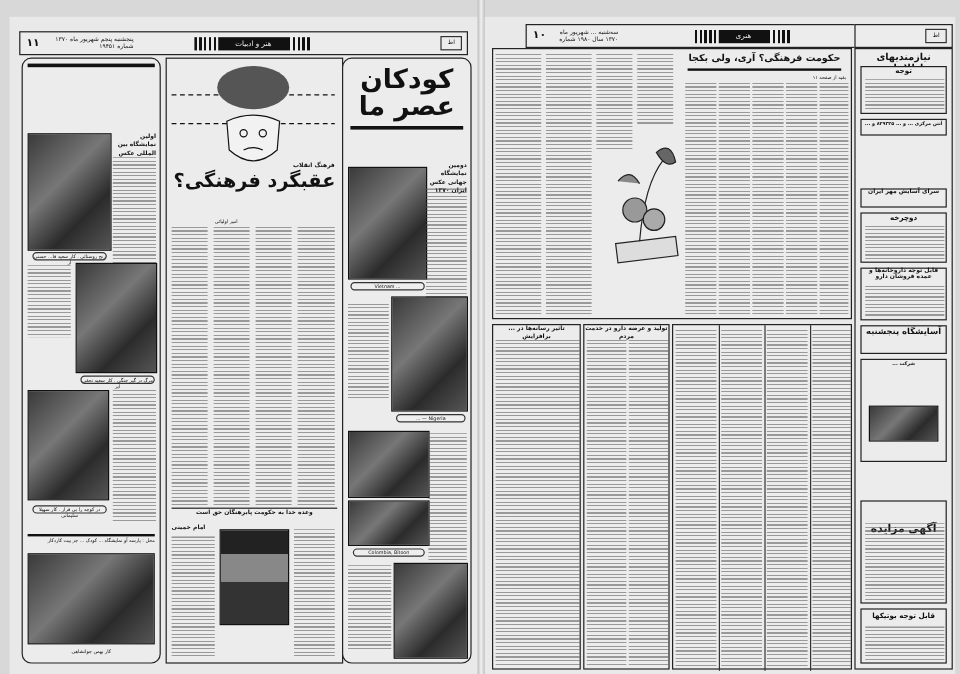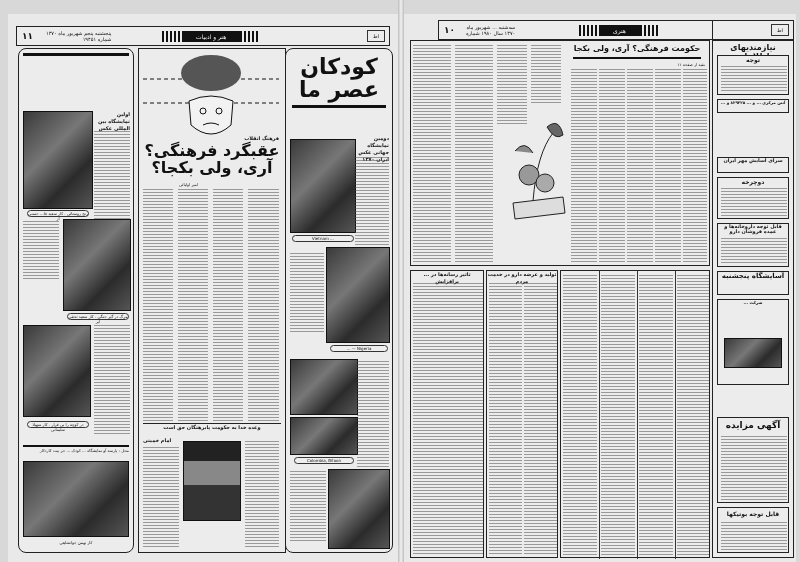--- a/index.html
+++ b/index.html
@@ -69,21 +69,20 @@
       <line x1="2" y1="28" x2="138" y2="28" stroke="#111" stroke-width="1" stroke-dasharray="4 3"></line>
       <line x1="2" y1="52" x2="138" y2="52" stroke="#111" stroke-width="1" stroke-dasharray="4 3"></line>
       <ellipse cx="70" cy="22" rx="30" ry="18" fill="#555"></ellipse>
       <path d="M48 50 Q70 40 92 50 L90 74 Q70 92 50 74 Z" fill="#f2f2f2" stroke="#111"></path>
       <circle cx="62" cy="60" r="3" fill="none" stroke="#111"></circle>
       <circle cx="78" cy="60" r="3" fill="none" stroke="#111"></circle>
       <path d="M62 74 Q70 70 78 74" fill="none" stroke="#111"></path>
     </svg>
     <div class="sm" style="position:absolute;right:6px;top:86px;font-weight:bold;">فرهنگ انقلاب</div>
     <div class="headline" style="font-size:16px;margin-top:6px;">عقبگرد فرهنگی؟</div>
-    <div class="headline" style="font-size:16px;">آری، ولی بکجا؟</div>
     <div class="sm" style="position:absolute;left:40px;top:132px;font-size:4px;">امیر اولیائی</div>
     <div class="text-col" style="left:4px;top:140px;width:30px;height:232px;"></div>
     <div class="text-col" style="left:39px;top:140px;width:30px;height:232px;"></div>
     <div class="text-col" style="left:74px;top:140px;width:30px;height:232px;"></div>
     <div class="text-col" style="left:109px;top:140px;width:31px;height:232px;"></div>
     <div class="sm" style="position:absolute;left:4px;right:4px;top:374px;font-weight:bold;text-align:center;border-top:1px solid #222;">وعده خدا به حکومت پابرهنگان حق است</div>
     <div class="sm" style="position:absolute;left:4px;top:388px;font-weight:bold;">امام خمینی</div>
     <div class="photo" style="left:44px;top:392px;width:58px;height:80px;background:linear-gradient(180deg,#222 0 25%,#888 25% 55%,#333 55%);"></div>
     <div class="text-col" style="left:4px;top:398px;width:36px;height:100px;"></div>
     <div class="text-col" style="left:106px;top:392px;width:34px;height:106px;"></div>
@@ -190,21 +189,21 @@
       <div class="text-col" style="left:3px;top:14px;width:66px;height:26px;"></div>
     </div>
     <div class="box" style="left:4px;top:230px;width:72px;height:24px;">
       <div class="ad-title" style="font-size:7px;">آسایشگاه پنجشنبه</div>
     </div>
     <div class="box" style="left:4px;top:258px;width:72px;height:86px;">
       <div class="ad-body" style="font-weight:bold;">شرکت ...</div>
       <div class="photo" style="left:6px;top:38px;width:58px;height:30px;"></div>
     </div>
     <div class="box" style="left:4px;top:376px;width:72px;height:86px;">
-      <div class="ad-title" style="font-size:9px;margin-top:2px;">آگهی مزایده</div>
+      <div class="ad-title" style="font-size:9px;margin-top:18px;">آگهی مزایده</div>
       <div class="text-col" style="left:3px;top:18px;width:66px;height:64px;"></div>
     </div>
     <div class="box" style="left:4px;top:466px;width:72px;height:46px;">
       <div class="ad-title" style="font-size:6px;margin-top:2px;">قابل توجه بوتیکها</div>
       <div class="text-col" style="left:3px;top:14px;width:66px;height:28px;"></div>
     </div>
   </div>
 </div>
 
 </body></html>

